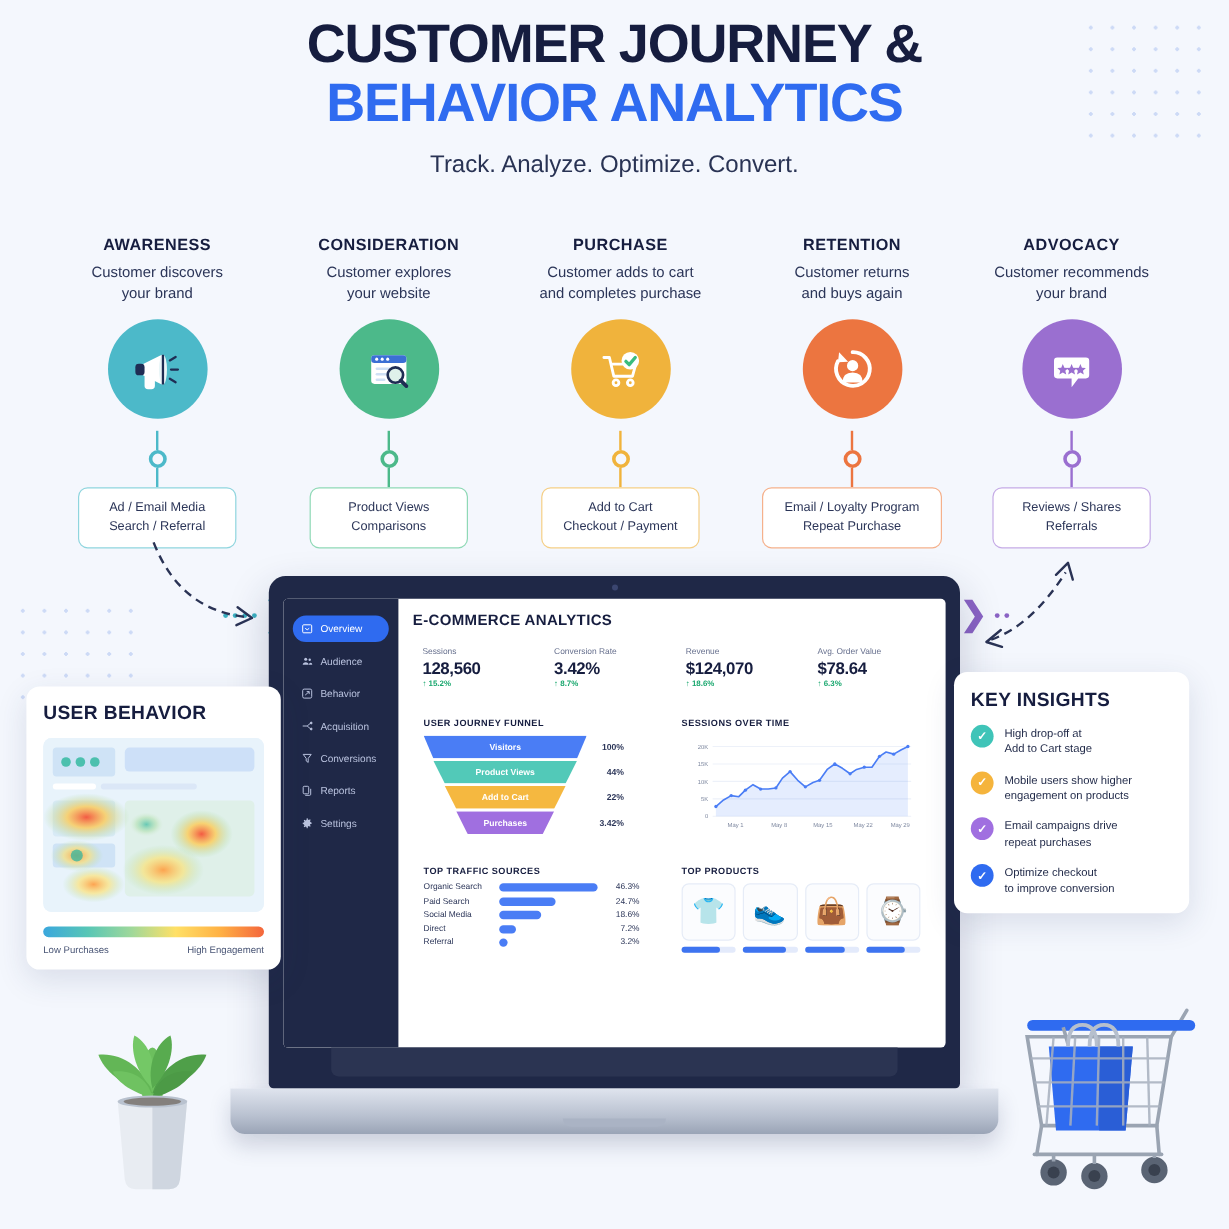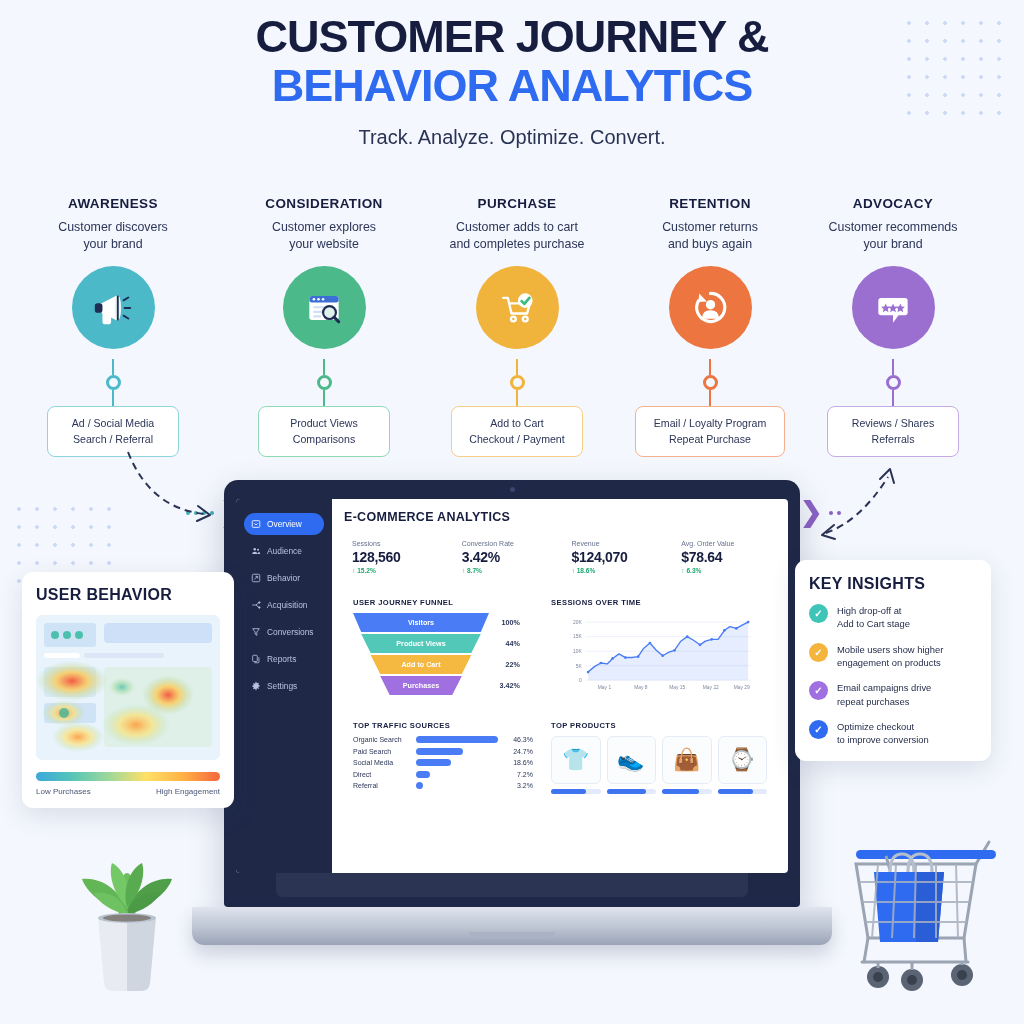--- a/index.html
+++ b/index.html
@@ -58,21 +58,21 @@
          font-size: 8.4px; color: #b9c2de; margin-bottom: 5px; }
   .nav.active { background: #2f6bf0; color: #fff; }
   .nav svg { width: 10px; height: 10px; flex: 0 0 10px; }
   .content { flex: 1; padding: 11px 12px; overflow: hidden; }
   .dash-title { font-size: 12.5px; font-weight: 700; letter-spacing: .3px; color: #161d3f; margin-bottom: 9px; }
   .kpis { display: flex; gap: 7px; margin-bottom: 9px; }
   .kpi { flex: 1; background: #fff; border-radius: 7px; padding: 7px 8px; }
   .kpi-l { font-size: 7px; color: #67708e; }
   .kpi-v { font-size: 14px; font-weight: 700; color: #161d3f; margin: 2px 0 2px; letter-spacing: -.3px; }
   .kpi-d { font-size: 6.6px; color: #1aa86f; font-weight: 700; }
-  .row { display: flex; gap: 0; margin-bottom: 8px; }
+  .row { display: flex; gap: 17px; margin-bottom: 8px; }
   .card { background: #fff; border-radius: 7px; padding: 8px 9px; }
   .card-h { font-size: 7.6px; font-weight: 700; letter-spacing: .4px; color: #161d3f; margin-bottom: 6px; }
 
   .funnel-row { display: flex; align-items: center; gap: 5px; margin-bottom: 2px; }
   .fbar { height: 19px; display: flex; align-items: center; justify-content: center;
           color: #fff; font-size: 7.2px; font-weight: 600; }
   .fpct { font-size: 7.2px; font-weight: 700; color: #2b3558; width: 26px; text-align: right; }
 
   .src-row { display: flex; align-items: center; gap: 5px; margin-bottom: 4.5px; }
   .src-l { font-size: 7px; color: #2b3558; width: 58px; }
@@ -116,21 +116,21 @@
 <div class="dotgrid" id="dots-bl"></div>
 
 <div class="header">
   <div class="title1">CUSTOMER JOURNEY &amp;</div>
   <div class="title2">BEHAVIOR ANALYTICS</div>
   <div class="subtitle">Track. Analyze. Optimize. Convert.</div>
 </div>
 
 <div class="journey">
 
-  <div class="stage" style="left:20px">
+  <div class="stage" style="left:38px">
     <div class="st-name">AWARENESS</div>
     <div class="st-desc">
       <span>Customer discovers</span><br>
       <span>your brand</span>
     </div>
     <div class="circle" style="background:#4cb9c9">
       <svg viewBox="0 0 48 48" width="46" height="46">
         <path d="M10 20 L28 11 L28 37 L10 28 Z" fill="#fff"></path>
         <rect x="5" y="19" width="8" height="10" rx="3" fill="#1f2d54"></rect>
         <path d="M13 28 L13 38 Q13 41 16 41 L19 41 Q22 41 22 38 L22 33 Z" fill="#fff"></path>
@@ -140,21 +140,21 @@
           <path d="M35 16 L40 13"></path>
             <path d="M36 24 L42 24"></path>
             <path d="M35 32 L40 35"></path>
         </g>
       </svg>
     </div>
     <div class="stem" style="background:#4cb9c9;margin-top:10px"></div>
     <div class="knob" style="border-color:#4cb9c9"></div>
     <div class="stem" style="background:#4cb9c9"></div>
     <div class="tagbox" style="border:1.5px solid #8fd5de">
-      <span>Ad / Social Media</span><br>
+      <span>Ad / Email Media</span><br>
       <span>Search / Referral</span>
     </div>
   </div>
 
   <div class="stage" style="left:231px">
     <div class="st-name">CONSIDERATION</div>
     <div class="st-desc">
       <span>Customer explores</span><br>
       <span>your website</span>
     </div>

